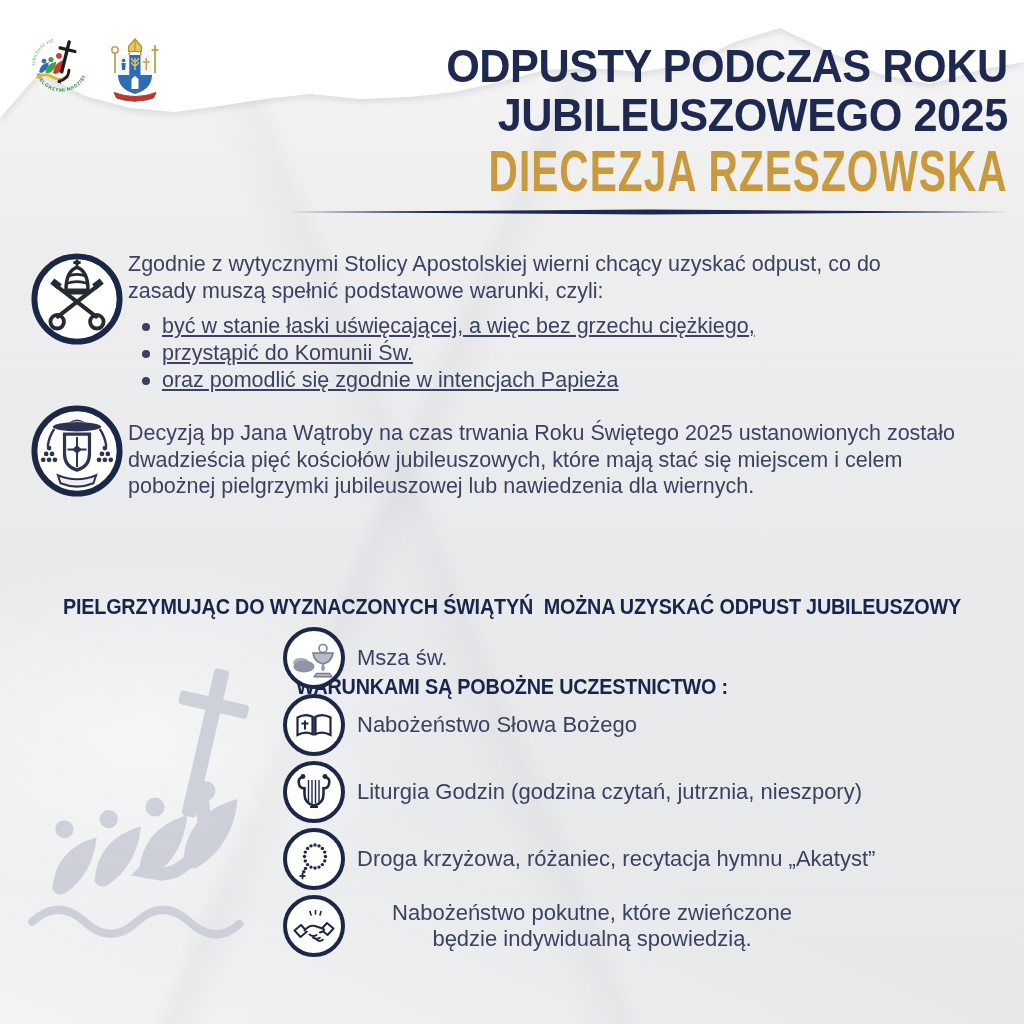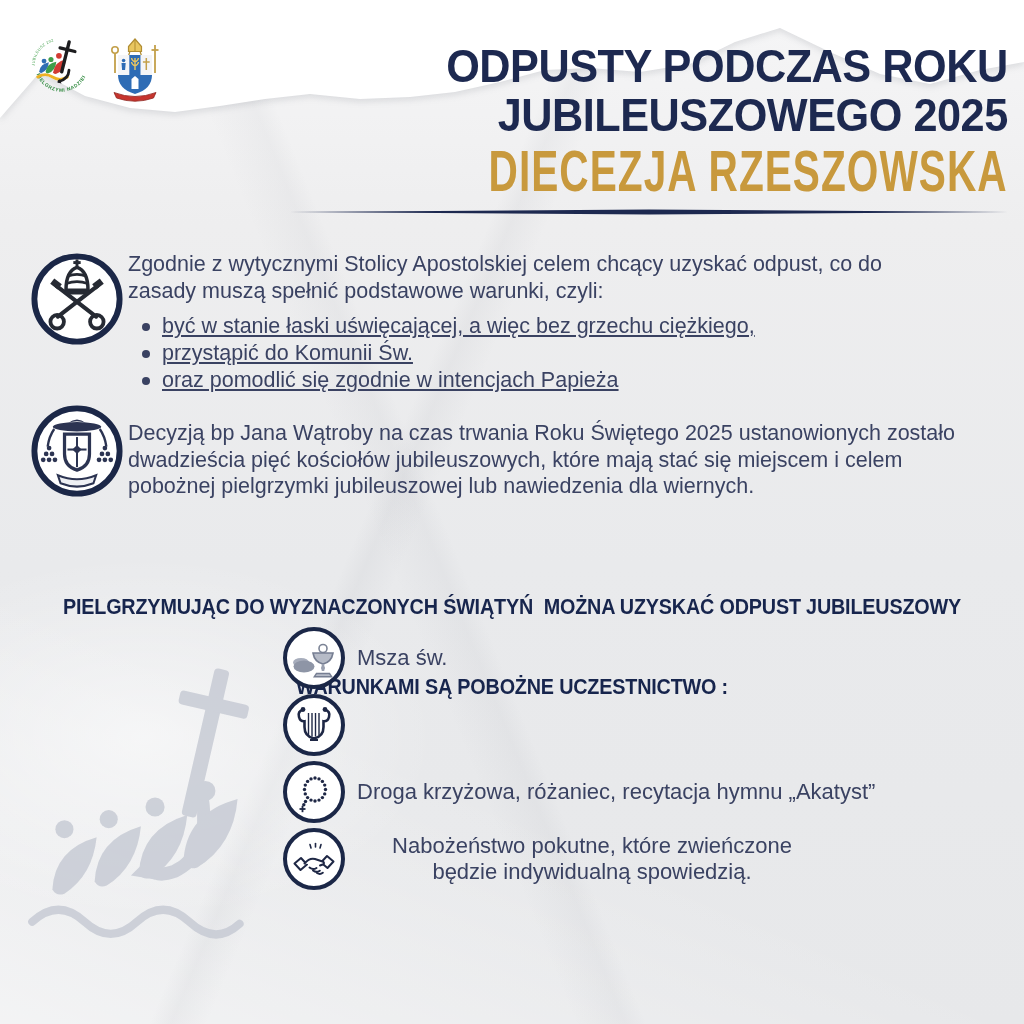--- a/index.html
+++ b/index.html
@@ -134,21 +134,21 @@
       <path d="M32 10.5 q-7.5 2.5 -7.5 15.5 h15 q0 -13 -7.5 -15.5 Z" fill="#fff" stroke="#262a33" stroke-width="2.4"></path>
       <path d="M25.5 16.5 q6.5 -2.6 13 0" fill="none" stroke="#262a33" stroke-width="1.8"></path>
       <path d="M24.8 21.5 q7.2 -2.6 14.4 0" fill="none" stroke="#262a33" stroke-width="1.8"></path>
       <line x1="32" y1="5" x2="32" y2="10.5" stroke="#262a33" stroke-width="2"></line>
       <line x1="29.5" y1="7.2" x2="34.5" y2="7.2" stroke="#262a33" stroke-width="2"></line>
       <rect x="23.5" y="26" width="17" height="3" rx="1.2" fill="#262a33"></rect>
     </svg>
   </div>
 
   <div class="para para-apostolic">
-    <span>Zgodnie z wytycznymi Stolicy Apostolskiej celem chcący uzyskać odpust, co do zasady muszą spełnić podstawowe warunki, czyli:</span>
+    <span>Zgodnie z wytycznymi Stolicy Apostolskiej wierni chcący uzyskać odpust, co do zasady muszą spełnić podstawowe warunki, czyli:</span>
     <ul class="bullet-list">
       <li>być w stanie łaski uświęcającej, a więc bez grzechu ciężkiego,</li>
       <li>przystąpić do Komunii Św.</li>
       <li>oraz pomodlić się zgodnie w intencjach Papieża</li>
     </ul>
   </div>
 
   <div class="section-icon circle-icon icon-bishop">
     <svg viewBox="0 0 64 64">
       <circle cx="32" cy="32" r="29" fill="#fff" stroke="#1b2747" stroke-width="4"></circle>
@@ -220,37 +220,51 @@
           <circle cx="41" cy="22.5" r="4" fill="#fff" stroke="#7c8496" stroke-width="1.6"></circle>
           <path d="M31 27 h20 q-1.5 9 -10 11 q-8.5 -2 -10 -11 Z" fill="#b6bbc7" stroke="#767e92" stroke-width="1.6"></path>
           <rect x="39.7" y="38" width="2.6" height="7" fill="#9aa0b0"></rect>
           <circle cx="41" cy="42" r="2" fill="#9aa0b0"></circle>
           <path d="M34.5 47.5 h13 l2.2 3.2 h-17.4 Z" fill="#b6bbc7" stroke="#767e92" stroke-width="1.4"></path>
         </svg>
       </div>
       <div class="devotion-label">Msza św.</div>
     </div>
 
+    <div class="devotion-row">
+      <div class="devotion-icon">
+        <svg viewBox="0 0 64 64">
+          <circle cx="32" cy="32" r="29" fill="#fff" stroke="#1b2747" stroke-width="4"></circle>
+          <path d="M15.5 24.5 q8 -4.5 15 -0.8 l0 17.5 q-7 -3.5 -15 0.8 Z" fill="#fff" stroke="#1e2745" stroke-width="2.2"></path>
+          <path d="M48.5 24.5 q-8 -4.5 -15 -0.8 l0 17.5 q7 -3.5 15 0.8 Z" fill="#fff" stroke="#1e2745" stroke-width="2.2"></path>
+          <line x1="32" y1="23.5" x2="32" y2="42" stroke="#1e2745" stroke-width="1.6"></line>
+          <line x1="23" y1="27.5" x2="23" y2="36.5" stroke="#1e2745" stroke-width="2"></line>
+          <line x1="19.5" y1="30.5" x2="26.5" y2="30.5" stroke="#1e2745" stroke-width="2"></line>
+        </svg>
+      </div>
+      <div class="devotion-label">Nabożeństwo Słowa Bożego</div>
+    </div>
 
     <div class="devotion-row">
       <div class="devotion-icon">
         <svg viewBox="0 0 64 64">
           <circle cx="32" cy="32" r="29" fill="#fff" stroke="#1b2747" stroke-width="4"></circle>
           <path d="M21 17 q-5.5 1 -4 7 q1.2 4.6 5.5 4.2 L22.5 34 q0 9.5 9.5 11.5 q9.5 -2 9.5 -11.5 l0 -5.8 q4.3 0.4 5.5 -4.2 q1.5 -6 -4 -7" fill="none" stroke="#1e2745" stroke-width="2.6" stroke-linecap="round"></path>
           <g stroke="#1e2745" stroke-width="1.4">
             <line x1="26.5" y1="20" x2="26.5" y2="42"></line>
             <line x1="30" y1="20" x2="30" y2="43.5"></line>
             <line x1="33.5" y1="20" x2="33.5" y2="43.5"></line>
             <line x1="37" y1="20" x2="37" y2="42"></line>
           </g>
           <circle cx="21" cy="16.5" r="2.4" fill="#1e2745"></circle>
           <circle cx="43" cy="16.5" r="2.4" fill="#1e2745"></circle>
           <line x1="28" y1="47" x2="36" y2="47" stroke="#1e2745" stroke-width="2"></line>
         </svg>
       </div>
+      <div class="devotion-label">Liturgia Godzin (godzina czytań, jutrznia, nieszpory)</div>
     </div>
 
     <div class="devotion-row">
       <div class="devotion-icon">
         <svg viewBox="0 0 64 64">
           <circle cx="32" cy="32" r="29" fill="#fff" stroke="#1b2747" stroke-width="4"></circle>
           <g fill="#1e2745">
             <circle cx="43.5" cy="29.5" r="1.7"></circle>
               <circle cx="42.7" cy="33.9" r="1.7"></circle>
               <circle cx="40.4" cy="37.6" r="1.7"></circle>

